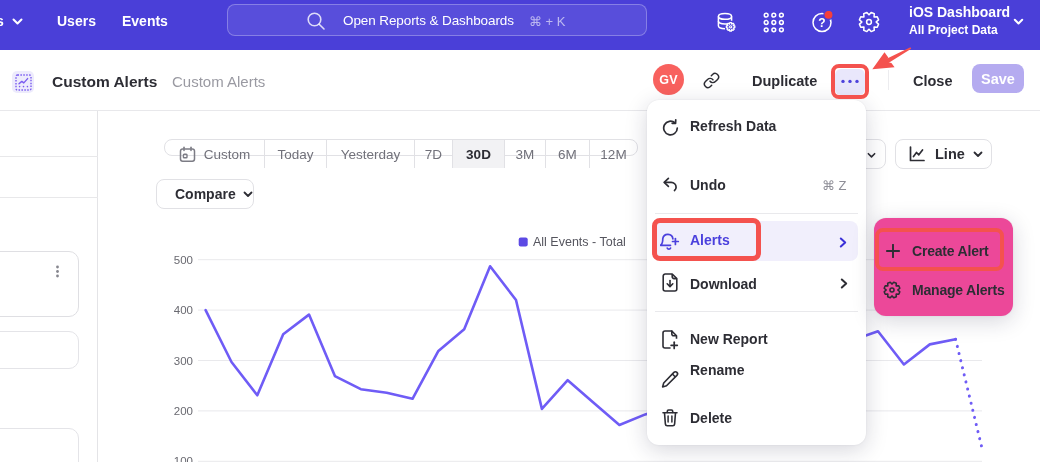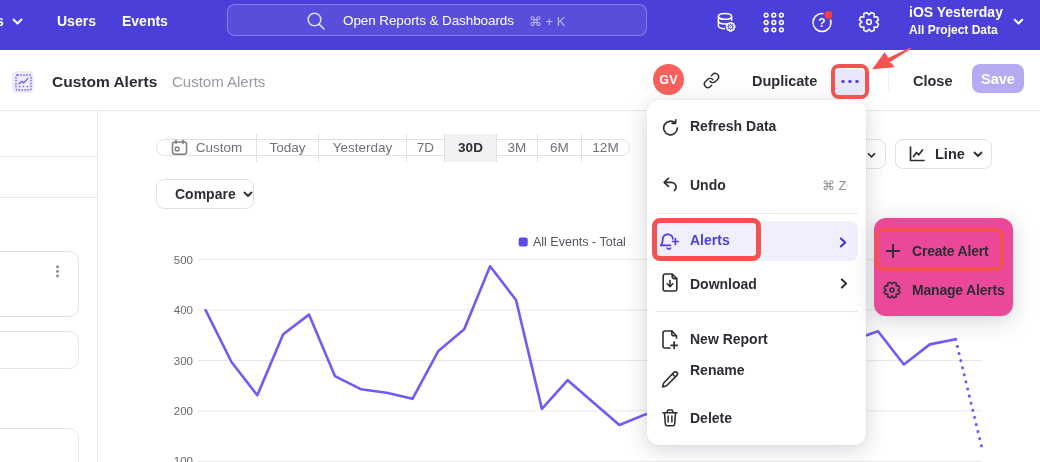--- a/index.html
+++ b/index.html
@@ -47,21 +47,21 @@
 <div class="abs" style="left:0; top:197px; width:98px; height:1px; background:#e8e8ea; z-index:3;"></div>
 <div class="abs" style="left:-16px; top:251px; width:95px; height:66px; background:#fff; border:1px solid #dfdfe3; border-radius:10px; z-index:3;"></div>
 <svg class="abs" style="left:54px; top:264px; z-index:4;" width="8" height="16" viewBox="0 0 8 16">
   <circle cx="3.5" cy="3" r="1.4" fill="#86868e"></circle>
     <circle cx="3.5" cy="7.5" r="1.4" fill="#86868e"></circle>
     <circle cx="3.5" cy="12" r="1.4" fill="#86868e"></circle>
 </svg>
 <div class="abs" style="left:-16px; top:331px; width:95px; height:38px; background:#fff; border:1px solid #e4e4e8; border-radius:10px; z-index:3;"></div>
 <div class="abs" style="left:-16px; top:428px; width:95px; height:44px; background:#fff; border:1px solid #e4e4e8; border-radius:10px; z-index:3;"></div>
 
-<div class="btn" style="left:156px; top:139px; width:474px; height:17px; z-index:4; display:flex;align-items:center;">
+<div class="btn" style="left:164px; top:139px; width:474px; height:17px; z-index:4; display:flex;">
   <div class="seg" style="position:relative; width:100px; border-top-left-radius:7px; border-bottom-left-radius:7px;">
     <svg width="17" height="17" viewBox="0 0 17 17" style="margin-right:8px;">
       <rect x="1.5" y="3" width="14" height="12.2" rx="2.2" fill="none" stroke="#7c7c85" stroke-width="1.5"></rect>
       <line x1="5" y1="1.2" x2="5" y2="4.6" stroke="#7c7c85" stroke-width="1.5" stroke-linecap="round"></line>
       <line x1="12" y1="1.2" x2="12" y2="4.6" stroke="#7c7c85" stroke-width="1.5" stroke-linecap="round"></line>
       <rect x="4.4" y="8.2" width="3.6" height="3.6" rx="0.8" fill="none" stroke="#7c7c85" stroke-width="1.4"></rect>
     </svg>
     Custom
   </div>
   <div class="seg" style="position:relative; width:62px;">Today</div>
@@ -136,21 +136,21 @@
   <svg class="abs" style="left:812px; top:11px;" width="22" height="22" viewBox="0 0 22 22">
     <circle cx="10" cy="11.5" r="9" fill="none" stroke="#fff" stroke-width="1.5"></circle>
     <text x="10" y="15.7" text-anchor="middle" font-family="Liberation Sans, sans-serif" font-size="12" font-weight="700" fill="#fff">?</text>
     <circle cx="16.5" cy="3.8" r="4.6" fill="#f43f3b" stroke="#4a3fd8" stroke-width="1.2"></circle>
   </svg>
 
   <svg class="abs" style="left:858px; top:11px;" width="22" height="22" viewBox="0 0 22 22">
     <path d="M11.06 3.80 L13.12 1.43 L16.27 2.73 L16.05 5.86 L16.14 5.95 L19.27 5.73 L20.57 8.88 L18.20 10.94 L18.20 11.06 L20.57 13.12 L19.27 16.27 L16.14 16.05 L16.05 16.14 L16.27 19.27 L13.12 20.57 L11.06 18.20 L10.94 18.20 L8.88 20.57 L5.73 19.27 L5.95 16.14 L5.86 16.05 L2.73 16.27 L1.43 13.12 L3.80 11.06 L3.80 10.94 L1.43 8.88 L2.73 5.73 L5.86 5.95 L5.95 5.86 L5.73 2.73 L8.88 1.43 L10.94 3.80 Z" fill="none" stroke="#fff" stroke-width="1.5" stroke-linejoin="round"></path>
     <circle cx="11" cy="11" r="2.4" fill="none" stroke="#fff" stroke-width="1.5"></circle>
   </svg>
-  <span class="abs" style="left:909px; top:4px; color:#fff; font-size:14px; font-weight:700;">iOS Yesterday</span>
+  <span class="abs" style="left:909px; top:4px; color:#fff; font-size:14px; font-weight:700;">iOS Dashboard</span>
   <span class="abs" style="left:909px; top:23px; color:#fff; font-size:12px; font-weight:700;">All Project Data</span>
   <svg class="abs" style="left:1013px; top:18px;" width="11" height="8" viewBox="0 0 11 8">
       <polyline points="1.8,1.8 5.5,5.5 9.2,1.8" fill="none" stroke="#fff" stroke-width="2" stroke-linecap="round" stroke-linejoin="round"></polyline>
     </svg>
 </div>
 
 <div class="hdr">
   <div class="abs" style="left:12px; top:21px; width:22px; height:22px; background:#edebfc; border-radius:5px;"></div>
   <svg class="abs" style="left:14.5px; top:23.5px;" width="17" height="17" viewBox="0 0 17 17">
     <rect x="1" y="1" width="15" height="15" rx="1.5" fill="none" stroke="#7a5cf0" stroke-width="1.4" stroke-dasharray="1.5 1.4"></rect>

